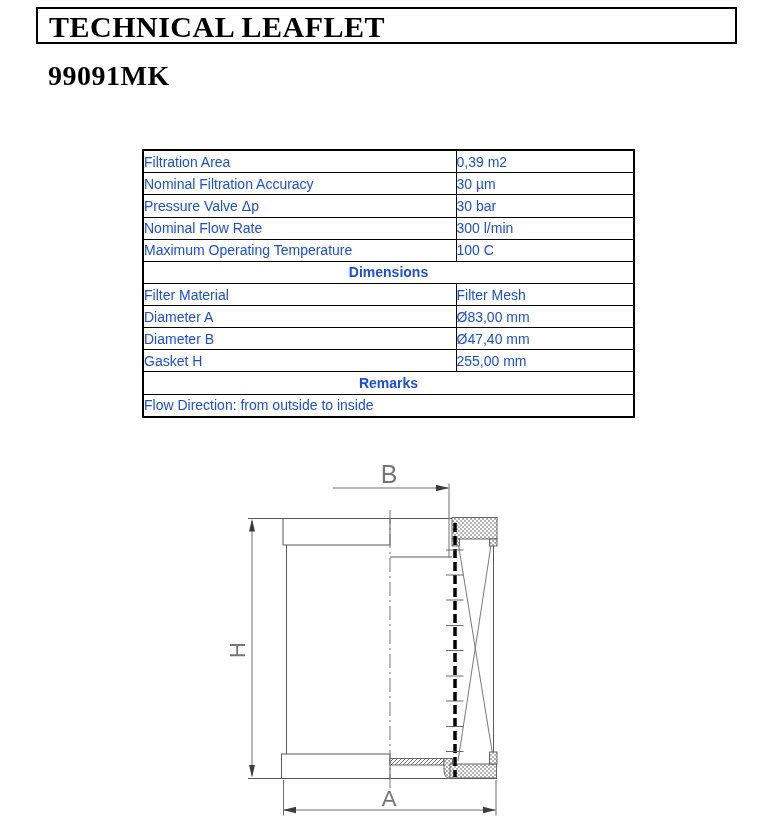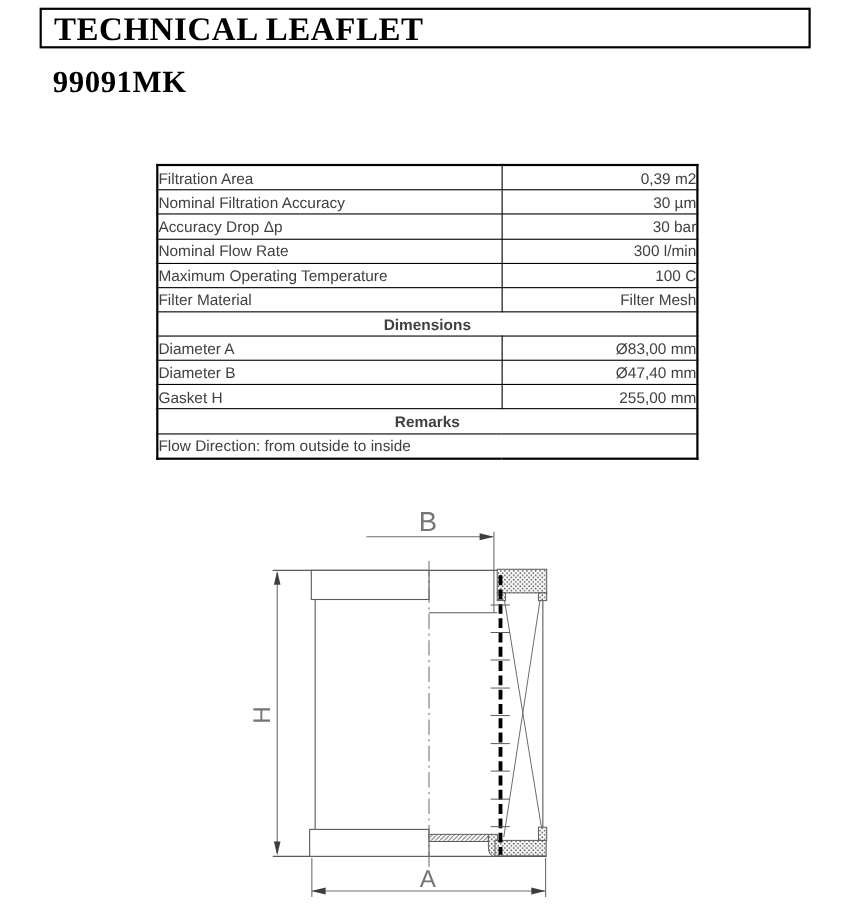--- a/index.html
+++ b/index.html
@@ -32,26 +32,26 @@
   table.spec{
     position:absolute;left:142px;top:149px;
     width:491px;height:269px;
     border-collapse:collapse;
     table-layout:fixed;
   }
   table.spec{border:2px solid #000;}
   table.spec td{
     border:1px solid #000;
     padding:0;margin:0;
-    font-size:14px;color:#404040;
+    font-size:14px;color:#1d4ed8;
     line-height:1;
     overflow:hidden;white-space:nowrap;
   }
   td.lbl{padding-left:18px;text-align:left;}
-  td.val{text-align:right;font-size:15px;}
+  td.val{text-align:left;font-size:15px;}
   td.sect{text-align:center;font-weight:bold;font-size:15px;}
   td.note{font-size:14px;}
   svg text{font-family:"Liberation Sans",sans-serif;}
 </style>
 </head>
 <body>
 
 <div class="page">
 
   <div class="header-box">
@@ -68,37 +68,37 @@
     <tbody>
       <tr>
         <td class="lbl">Filtration Area</td>
         <td class="val">0,39 m2</td>
       </tr>
       <tr>
         <td class="lbl">Nominal Filtration Accuracy</td>
         <td class="val">30 µm</td>
       </tr>
       <tr>
-        <td class="lbl">Accuracy Drop Δp</td>
+        <td class="lbl">Pressure Valve Δp</td>
         <td class="val">30 bar</td>
       </tr>
       <tr>
         <td class="lbl">Nominal Flow Rate</td>
         <td class="val">300 l/min</td>
       </tr>
       <tr>
         <td class="lbl">Maximum Operating Temperature</td>
         <td class="val">100 C</td>
       </tr>
       <tr>
+        <td class="sect" colspan="2">Dimensions</td>
+      </tr>
+      <tr>
         <td class="lbl">Filter Material</td>
         <td class="val">Filter Mesh</td>
-      </tr>
-      <tr>
-        <td class="sect" colspan="2">Dimensions</td>
       </tr>
       <tr>
         <td class="lbl">Diameter A</td>
         <td class="val">Ø83,00 mm</td>
       </tr>
       <tr>
         <td class="lbl">Diameter B</td>
         <td class="val">Ø47,40 mm</td>
       </tr>
       <tr>

